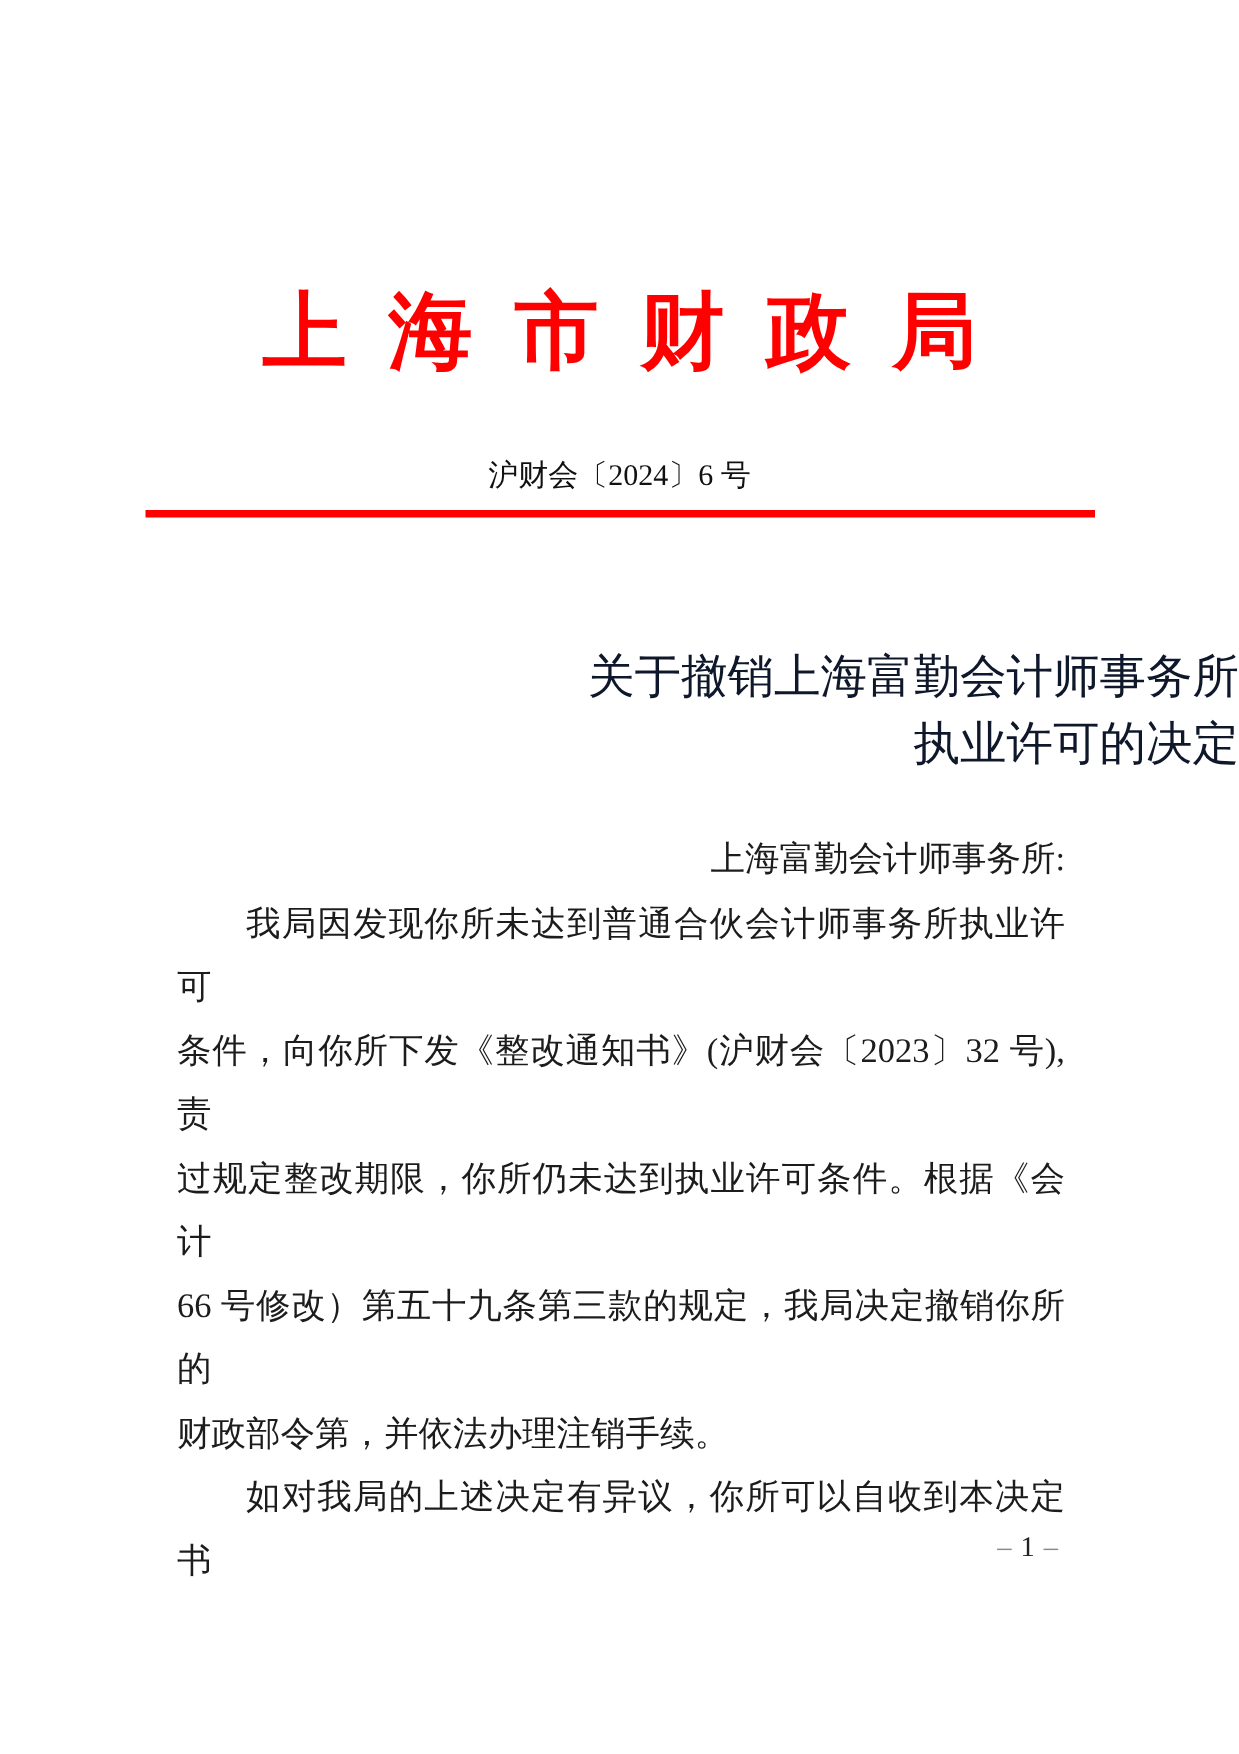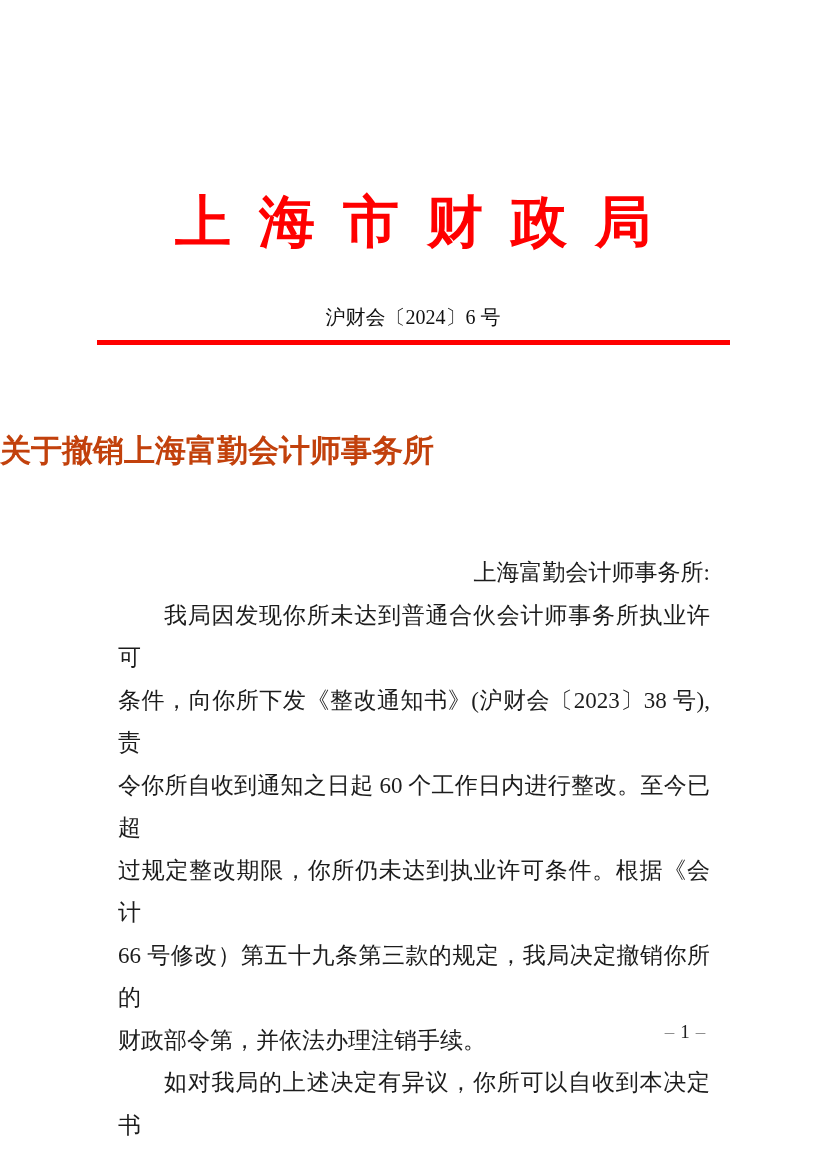--- a/index.html
+++ b/index.html
@@ -47,25 +47,25 @@
     left: 97px;
     width: 633px;
     height: 5px;
     background: #ff0000;
   }
   .doc-title {
     position: absolute;
     top: 428px;
     left: 0;
     width: 100%;
-    text-align: left;
+    text-align: right;
     font-size: 31px;
-    font-weight: 700;
+    font-weight: 400;
     line-height: 45px;
-    color: #c2410c;
+    color: #0f172a;
   }
   .body-block {
     position: absolute;
     top: 552px;
     left: 118px;
     width: 592px;
     font-size: 23px;
     line-height: 42.5px;
     color: #1c1c1c;
   }
@@ -105,29 +105,29 @@
   <div class="agency-header">
     <span class="spread">上海市财政局</span>
   </div>
 
   <div class="doc-number">沪财会〔2024〕6 号</div>
 
   <div class="red-line"></div>
 
   <div class="doc-title">
     <div>关于撤销上海富勤会计师事务所</div>
+    <div>执业许可的决定</div>
   </div>
 
   <div class="body-block">
     <div class="salutation">上海富勤会计师事务所:</div>
 
     <div>
       <div class="line indent">我局因发现你所未达到普通合伙会计师事务所执业许可</div>
-      <div class="line">条件，向你所下发《整改通知书》(沪财会〔2023〕38 号),责</div>
-      <div class="line">令你所自收到通知之日起 60 个工作日内进行整改。至今已超</div>
+      <div class="line">条件，向你所下发《整改通知书》(沪财会〔2023〕32 号),责</div>
       <div class="line">过规定整改期限，你所仍未达到执业许可条件。根据《会计</div>
       <div class="line">66 号修改）第五十九条第三款的规定，我局决定撤销你所的</div>
       <div class="line para-end">财政部令第，并依法办理注销手续。</div>
     </div>
 
     <div>
       <div class="line indent">如对我局的上述决定有异议，你所可以自收到本决定书</div>
 
     </div>
   </div>

